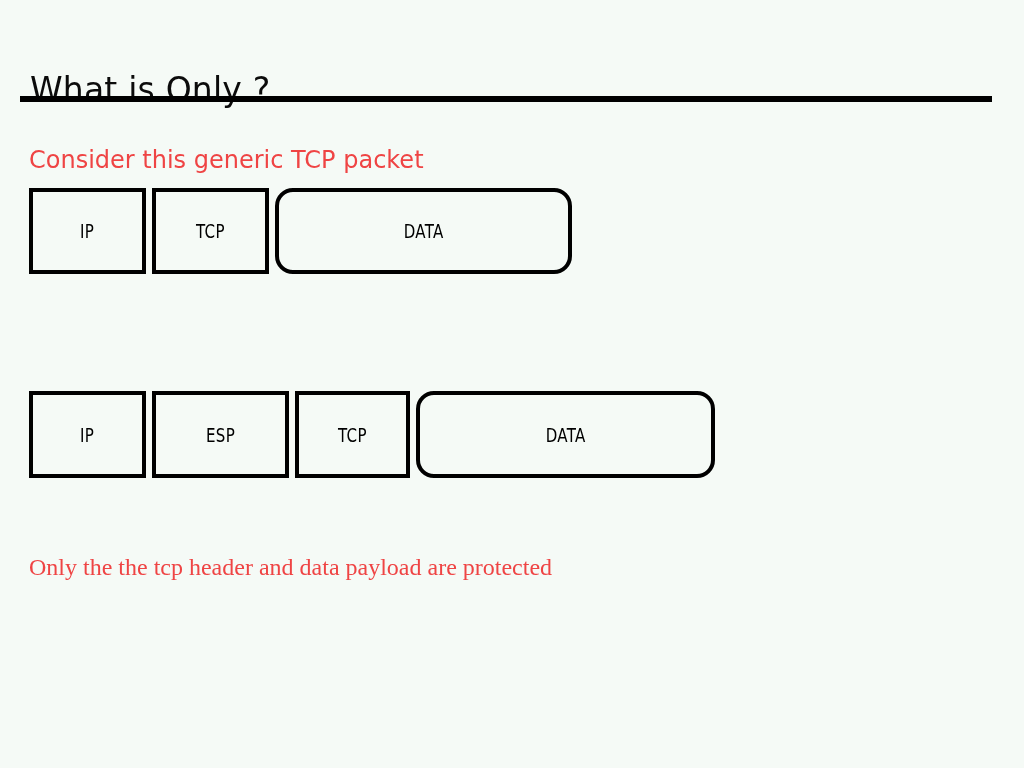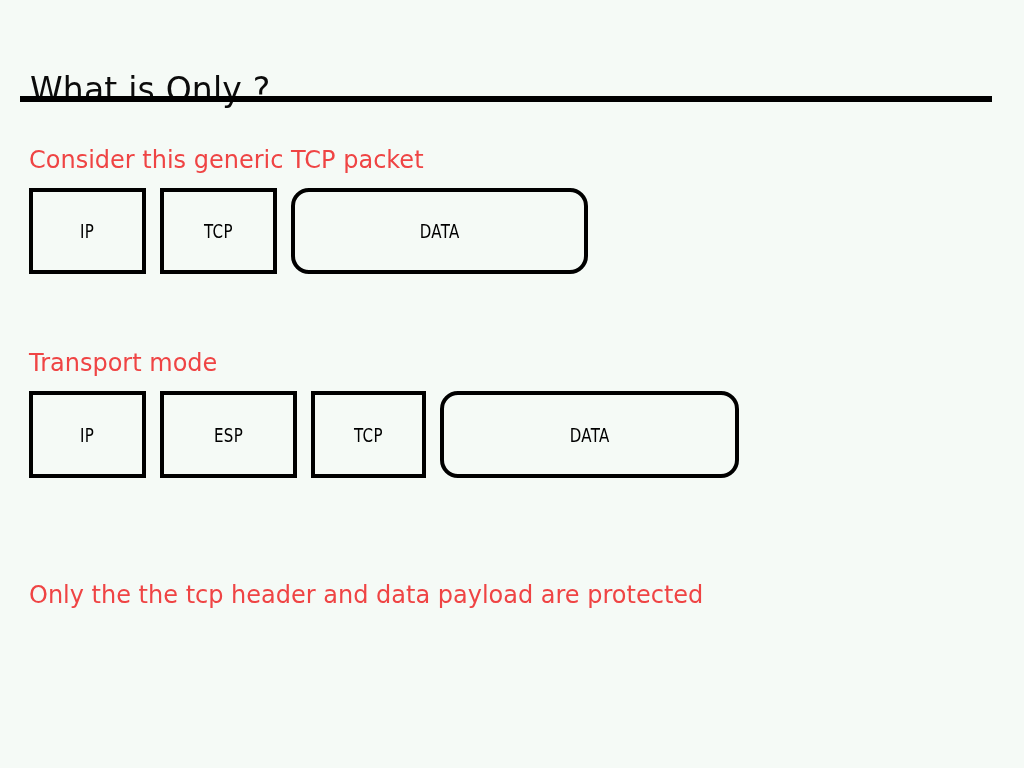--- a/index.html
+++ b/index.html
@@ -47,28 +47,27 @@
   .caption {
     position: absolute;
     left: 29px;
     font-size: 24px;
     line-height: 1.15;
     white-space: nowrap;
     color: #ef4444;
   }
   .caption-packet   { top: 147px; }
   .caption-mode     { top: 350px; }
-  .caption-footnote { top: 582px; }
+  .caption-footnote { top: 554px; font-family: Liberation Serif, serif; }
 
   
   .packet-row {
     position: absolute;
     display: flex;
     align-items: stretch;
-    gap: 8px;
   }
   .packet-row-generic   { left: 29px; top: 188px;  height: 86px; }
   .packet-row-transport { left: 29px; top: 391px;  height: 87px; }
 
   .packet-field {
     box-sizing: border-box;
     border: 4px solid #000000;
     background: #f5faf6;
     display: flex;
     align-items: center;
@@ -103,21 +102,20 @@
       <span class="packet-field-label">IP</span>
     </div>
     <div class="packet-field" style="width:117px">
       <span class="packet-field-label">TCP</span>
     </div>
     <div class="packet-field" style="width:297px">
       <span class="packet-field-label">DATA</span>
     </div>
   </div>
 
-  <div class="caption caption-mode">Transport mode</div>
 
   <div class="packet-row packet-row-transport">
     <div class="packet-field" style="width:117px">
       <span class="packet-field-label">IP</span>
     </div>
     <div class="packet-field" style="width:137px">
       <span class="packet-field-label">ESP</span>
     </div>
     <div class="packet-field" style="width:115px">
       <span class="packet-field-label">TCP</span>

